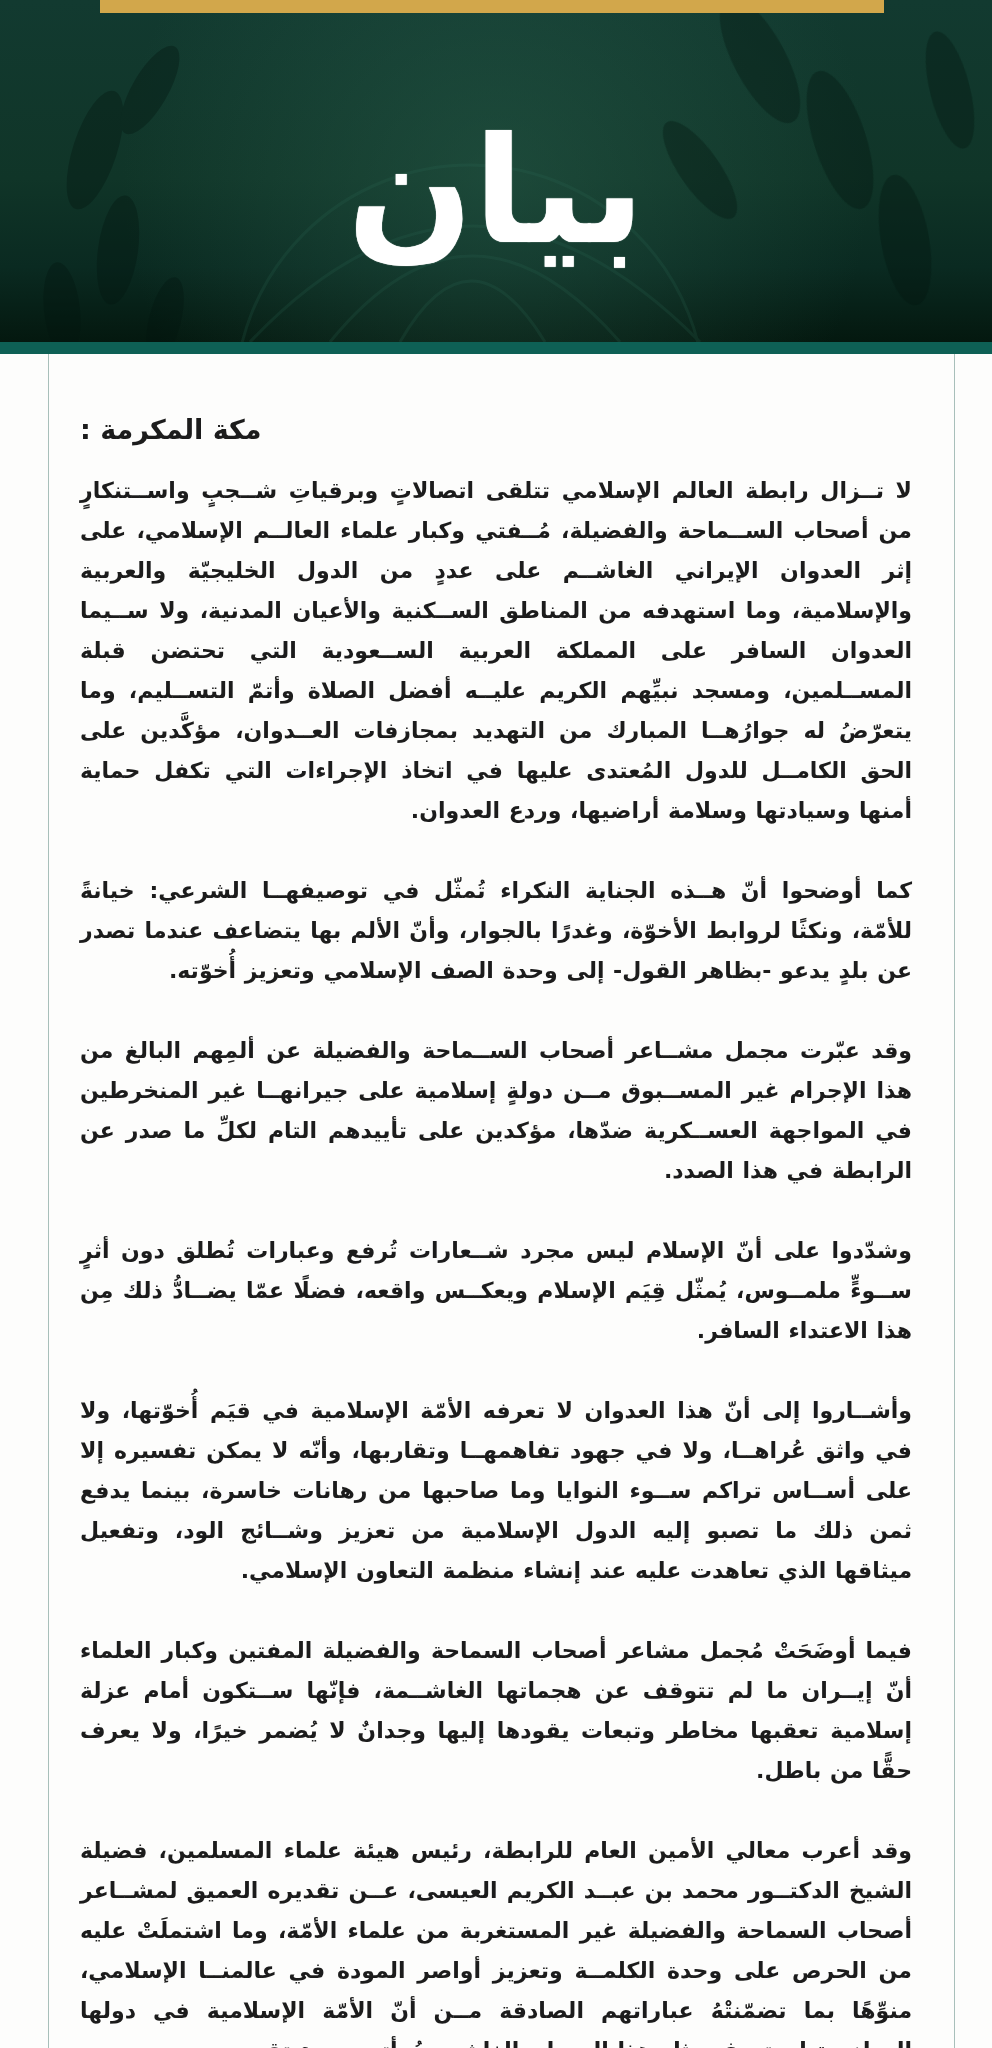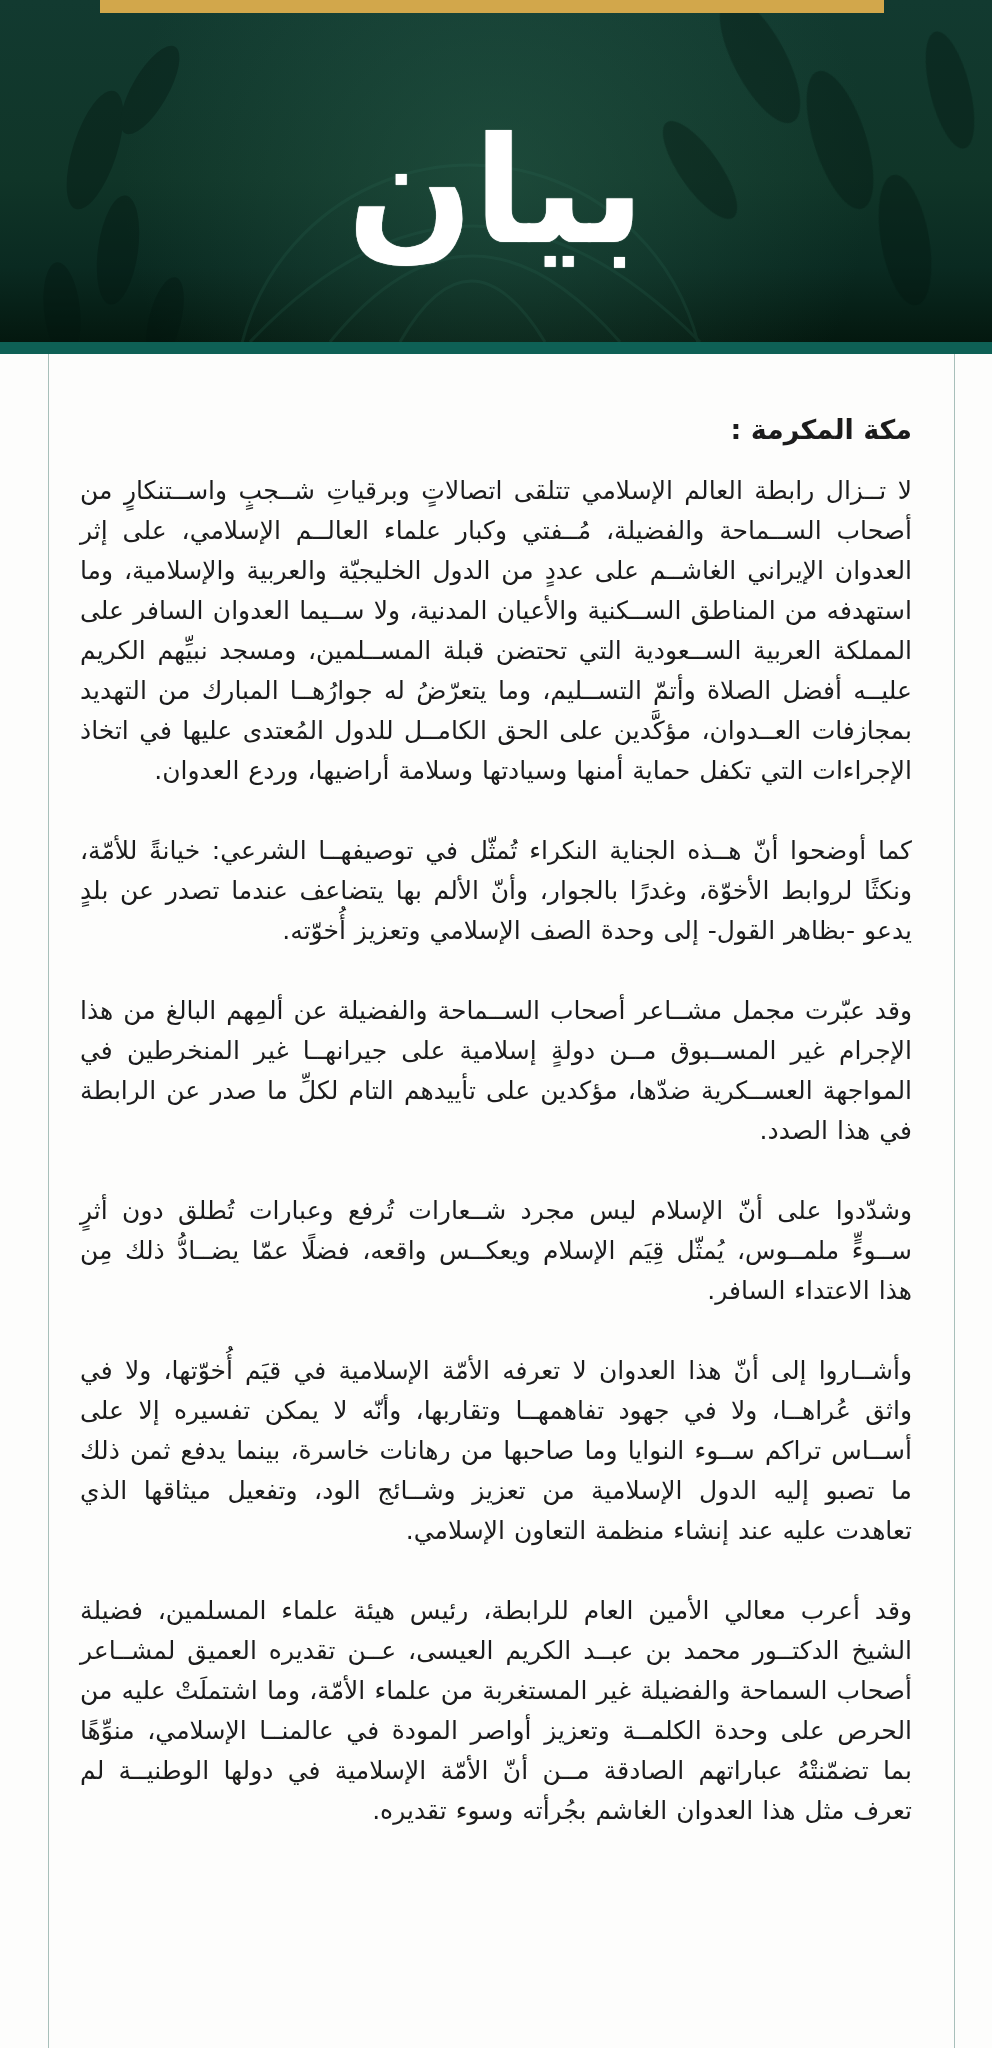--- a/index.html
+++ b/index.html
@@ -41,25 +41,25 @@
   .frame-line.left{left:48px;}
   .frame-line.right{left:954px;}
   .content{
     direction:rtl;
     padding:60px 80px 0 80px;
     color:#1c1c1c;
   }
   .city{
     margin:0 0 26px 0;
     font-size:27px;font-weight:bold;
-    text-align:right;
+    text-align:left;
   }
   .content p{
     margin:0 0 40px 0;
-    font-size:25px;font-weight:normal;
+    font-size:22px;font-weight:bold;
     line-height:40px;
     text-align:justify;
     text-justify:inter-word;
     word-spacing:1px;
   }
 </style>
 </head>
 <body>
 
 <div class="page">
@@ -100,18 +100,19 @@
     <div class="frame-line left"></div>
     <div class="frame-line right"></div>
 
     <div class="content">
       <h2 class="city">مكة المكرمة :</h2>
       <p>لا تــزال رابطة العالم الإسلامي تتلقى اتصالاتٍ وبرقياتِ شــجبٍ واســتنكارٍ من أصحاب الســماحة والفضيلة، مُــفتي وكبار علماء العالــم الإسلامي، على إثر العدوان الإيراني الغاشــم على عددٍ من الدول الخليجيّة والعربية والإسلامية، وما استهدفه من المناطق الســكنية والأعيان المدنية، ولا ســيما العدوان السافر على المملكة العربية الســعودية التي تحتضن قبلة المســلمين، ومسجد نبيِّهم الكريم عليــه أفضل الصلاة وأتمّ التســليم، وما يتعرّضُ له جوارُهــا المبارك من التهديد بمجازفات العــدوان، مؤكَّدين على الحق الكامــل للدول المُعتدى عليها في اتخاذ الإجراءات التي تكفل حماية أمنها وسيادتها وسلامة أراضيها، وردع العدوان.</p>
       <p>كما أوضحوا أنّ هــذه الجناية النكراء تُمثّل في توصيفهــا الشرعي: خيانةً للأمّة، ونكثًا لروابط الأخوّة، وغدرًا بالجوار، وأنّ الألم بها يتضاعف عندما تصدر عن بلدٍ يدعو -بظاهر القول- إلى وحدة الصف الإسلامي وتعزيز أُخوّته.</p>
       <p>وقد عبّرت مجمل مشــاعر أصحاب الســماحة والفضيلة عن ألمِهم البالغ من هذا الإجرام غير المســبوق مــن دولةٍ إسلامية على جيرانهــا غير المنخرطين في المواجهة العســكرية ضدّها، مؤكدين على تأييدهم التام لكلِّ ما صدر عن الرابطة في هذا الصدد.</p>
       <p>وشدّدوا على أنّ الإسلام ليس مجرد شــعارات تُرفع وعبارات تُطلق دون أثرٍ ســوءٍّ ملمــوس، يُمثّل قِيَم الإسلام ويعكــس واقعه، فضلًا عمّا يضــادُّ ذلك مِن هذا الاعتداء السافر.</p>
       <p>وأشــاروا إلى أنّ هذا العدوان لا تعرفه الأمّة الإسلامية في قيَم أُخوّتها، ولا في واثق عُراهــا، ولا في جهود تفاهمهــا وتقاربها، وأنّه لا يمكن تفسيره إلا على أســاس تراكم ســوء النوايا وما صاحبها من رهانات خاسرة، بينما يدفع ثمن ذلك ما تصبو إليه الدول الإسلامية من تعزيز وشــائج الود، وتفعيل ميثاقها الذي تعاهدت عليه عند إنشاء منظمة التعاون الإسلامي.</p>
+      <p>فيما أوضَحَتْ مُجمل مشاعر أصحاب السماحة والفضيلة المفتين وكبار العلماء أنّ إيــران ما لم تتوقف عن هجماتها الغاشــمة، فإنّها ســتكون أمام عزلة إسلامية تعقبها مخاطر وتبعات يقودها إليها وجدانٌ لا يُضمر خيرًا، ولا يعرف حقًّا من باطل.</p>
       <p>وقد أعرب معالي الأمين العام للرابطة، رئيس هيئة علماء المسلمين، فضيلة الشيخ الدكتــور محمد بن عبــد الكريم العيسى، عــن تقديره العميق لمشــاعر أصحاب السماحة والفضيلة غير المستغربة من علماء الأمّة، وما اشتملَتْ عليه من الحرص على وحدة الكلمــة وتعزيز أواصر المودة في عالمنــا الإسلامي، منوِّهًا بما تضمّنتْهُ عباراتهم الصادقة مــن أنّ الأمّة الإسلامية في دولها الوطنيــة لم تعرف مثل هذا العدوان الغاشم بجُرأته وسوء تقديره.</p>
     </div>
 
   </main>
 
 </div>
 
 </body></html>

